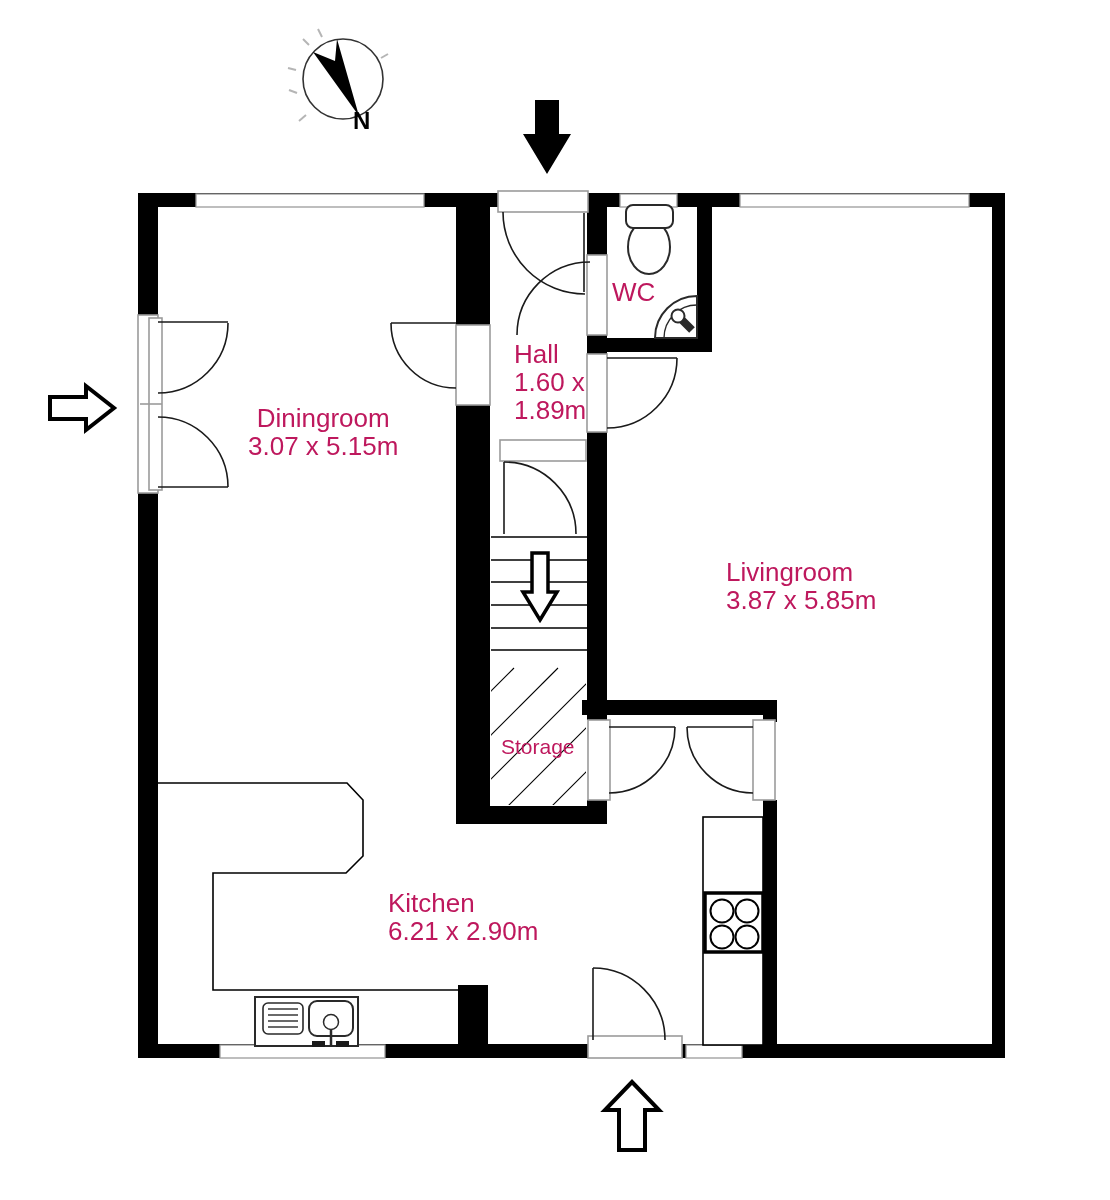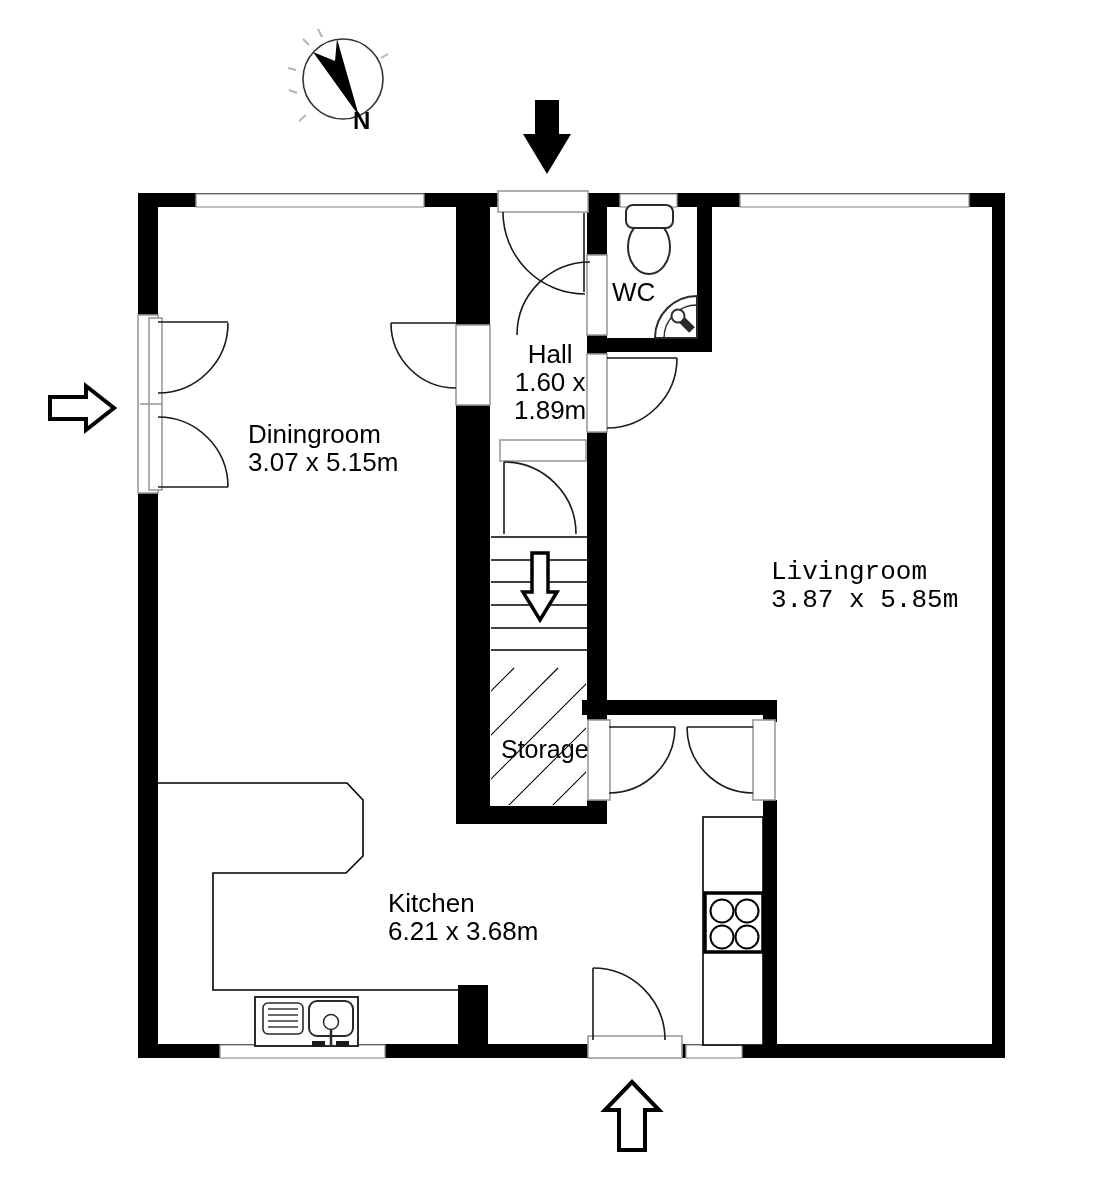--- a/index.html
+++ b/index.html
@@ -1,19 +1,19 @@
 <!DOCTYPE html>
 <html><head>
 <meta charset="utf-8">
 <style>
   html,body{margin:0;padding:0;background:#fff;}
   #plan{position:relative;width:1110px;height:1200px;background:#ffffff;overflow:hidden;
         font-family:"Liberation Sans", sans-serif;}
   #plan svg{position:absolute;left:0;top:0;}
-  .label{position:absolute;color:#000000;font-size:26px;line-height:1.08;white-space:nowrap;}
+  .label{position:absolute;color:#be185d;font-size:26px;line-height:1.08;white-space:nowrap;}
   .label div{white-space:nowrap;}
 </style>
 </head>
 <body>
 
 <div id="plan">
 
 <svg width="1110" height="1200" viewBox="0 0 1110 1200">
 
   <g fill="#000">
@@ -184,42 +184,42 @@
     <polygon points="359,116 313,52 335,61 337,39" fill="#000"></polygon>
     <circle cx="343" cy="81" r="3" fill="#000"></circle>
     <text x="353" y="129" font-size="24" font-weight="bold" fill="#000" font-family="Liberation Sans, sans-serif">N</text>
   </g>
 
   <polygon points="535,100 559,100 559,134 571,134 547,174 523,134 535,134" fill="#000"></polygon>
   <polygon points="50,397 86,397 86,386 114,408 86,430 86,419 50,419" fill="#fff" stroke="#000" stroke-width="4"></polygon>
   <polygon points="632,1082 659,1110 645,1110 645,1150 619,1150 619,1110 605,1110" fill="#fff" stroke="#000" stroke-width="4"></polygon>
 </svg>
 
-  <div class="label" style="left:248px;top:420px;">
+  <div class="label" style="left:248px;top:404px;text-align:center;">
     <div>Diningroom</div>
     <div>3.07 x 5.15m</div>
   </div>
 
-  <div class="label" style="left:514px;top:340px;text-align:center;">
+  <div class="label" style="left:514px;top:340px;">
     <div>Hall</div>
     <div>1.60 x</div>
     <div>1.89m</div>
   </div>
 
   <div class="label" style="left:612px;top:278px;">
     <div>WC</div>
   </div>
 
-  <div class="label" style="left:771px;top:558px;font-family:Liberation Mono, monospace;">
+  <div class="label" style="left:726px;top:558px;">
     <div>Livingroom</div>
     <div>3.87 x 5.85m</div>
   </div>
 
-  <div class="label" style="left:501px;top:736px;font-size:25px;">
+  <div class="label" style="left:501px;top:736px;font-size:21px;">
     <div>Storage</div>
   </div>
 
   <div class="label" style="left:388px;top:889px;">
     <div>Kitchen</div>
-    <div>6.21 x 3.68m</div>
+    <div>6.21 x 2.90m</div>
   </div>
 
 </div>
 
 </body></html>

